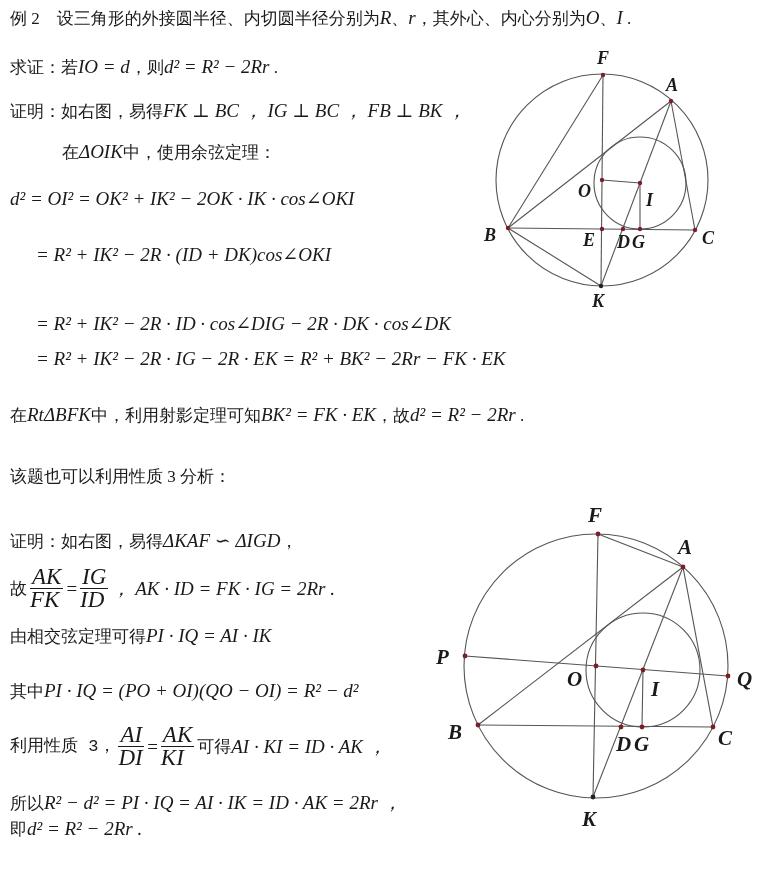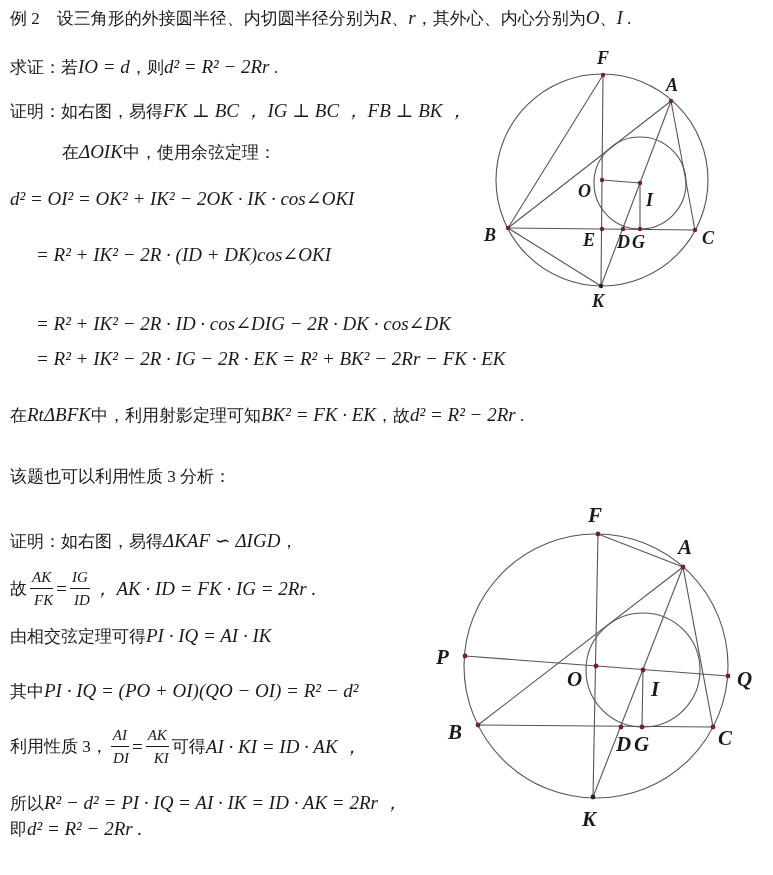--- a/index.html
+++ b/index.html
@@ -1,20 +1,20 @@
 <!DOCTYPE html>
 <html><head>
 <meta charset="utf-8">
 <style>
   html, body { margin:0; padding:0; background:#ffffff; }
   body { width:773px; height:875px; position:relative; overflow:hidden;
          font-family:"Liberation Serif", "DejaVu Serif", serif; color:#1a1a1a; }
   .line { position:absolute; left:10px; font-size:17px; line-height:22px; white-space:nowrap; }
   .line .m { font-style:italic; font-size:19px; }
-  .frac { display:inline-block; vertical-align:middle; text-align:right; margin:0 3px; font-style:italic; font-size:15px; }
+  .frac { display:inline-block; vertical-align:middle; text-align:left; margin:0 3px; font-style:italic; font-size:23px; }
   .frac span { display:block; line-height:22px; }
   .frac .num { border-bottom:1px solid #1a1a1a; padding:0 2px; }
   svg { position:absolute; left:0; top:0; }
   .lbl { font-family:"Liberation Serif", serif; font-style:italic; font-weight:bold; font-size:18px; fill:#1a1a1a; }
 </style>
 </head>
 <body>
 
 <div class="line" style="top:7px;">
   <span>例 2　设三角形的外接圆半径、内切圆半径分别为</span><span class="m">R</span><span>、</span><span class="m">r</span><span>，其外心、内心分别为</span><span class="m">O</span><span>、</span><span class="m">I</span> <span>.</span>
@@ -63,21 +63,21 @@
 
 <div class="line" style="top:625px;text-align:right;">
   <span>由相交弦定理可得</span><span class="m">PI · IQ = AI · IK</span>
 </div>
 
 <div class="line" style="top:680px;">
   <span>其中</span><span class="m">PI · IQ = (PO + OI)(QO − OI) = R² − d²</span>
 </div>
 
 <div class="line" style="top:724px;">
-  <span style="vertical-align:middle;">利用性质 3，</span><span class="frac"><span class="num">AI</span><span>DI</span></span><span style="vertical-align:middle;font-size:19px;">=</span><span class="frac"><span class="num">AK</span><span>KI</span></span><span style="vertical-align:middle;">可得</span><span class="m" style="vertical-align:middle;">AI · KI = ID · AK ，</span>
+  <span style="vertical-align:middle;font-family:Liberation Mono, monospace;">利用性质 3，</span><span class="frac"><span class="num">AI</span><span>DI</span></span><span style="vertical-align:middle;font-size:19px;">=</span><span class="frac"><span class="num">AK</span><span>KI</span></span><span style="vertical-align:middle;">可得</span><span class="m" style="vertical-align:middle;">AI · KI = ID · AK ，</span>
 </div>
 
 <div class="line" style="top:792px;">
   <span>所以</span><span class="m">R² − d² = PI · IQ = AI · IK = ID · AK = 2Rr ，</span>
 </div>
 
 <div class="line" style="top:818px;">
   <span>即</span><span class="m">d² = R² − 2Rr .</span>
 </div>
 

